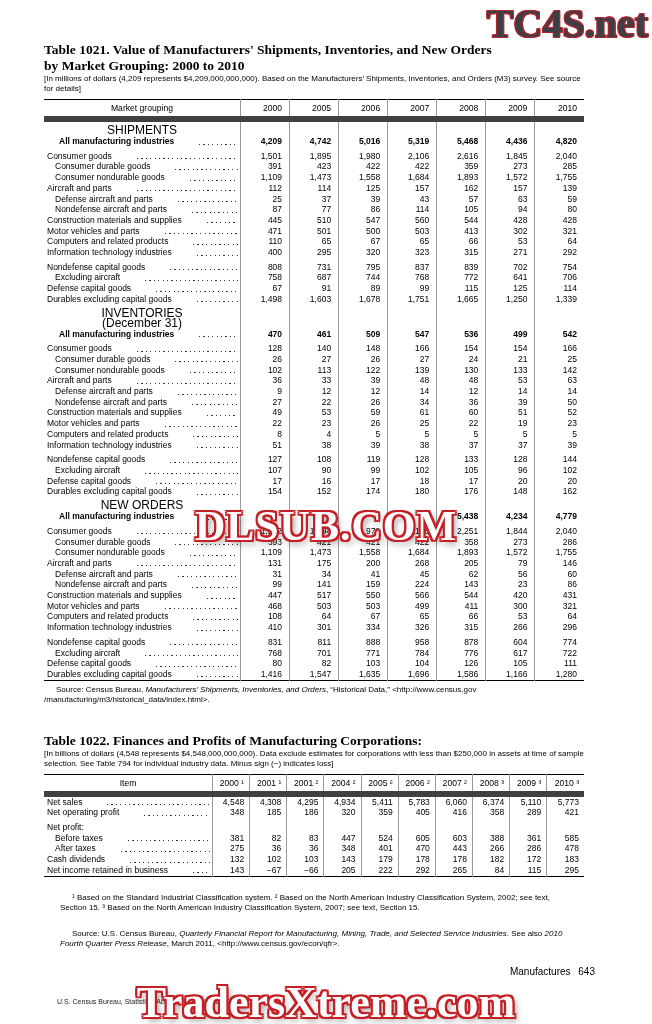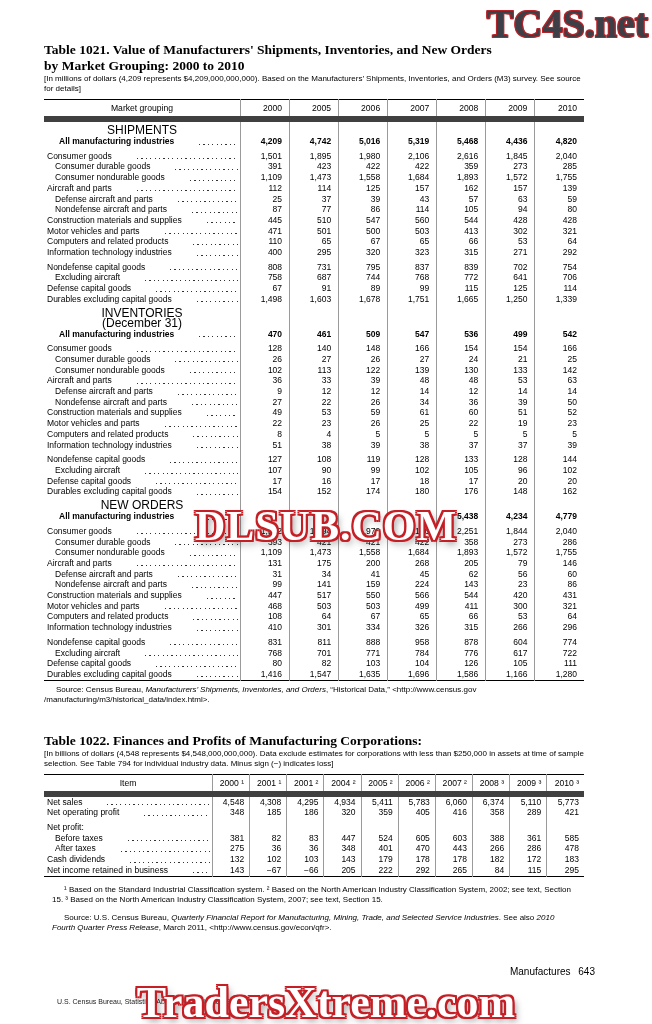--- a/index.html
+++ b/index.html
@@ -34,21 +34,21 @@
   tr.ind .lblwrap{padding-left:11px;}
   tr.total td{font-weight:bold;}
   tr.total .lblwrap{padding-left:15px;}
   tr.gap td{padding-top:4px;}
   tr.section td{padding-top:3px;padding-bottom:1px;}
   .sec{text-align:center;font-size:12px;line-height:10px;}
 
   .src{font-size:8px;line-height:10px;margin-top:4px;text-indent:12px;}
   .src em,.fnotes em{font-style:italic;}
   .fnotes{font-size:8px;line-height:10px;margin-top:3px;}
-  .fnotes p{margin:8px;text-indent:12px;}
+  .fnotes p{margin:16px;text-indent:12px;}
 
   .pageno{position:absolute;right:57px;top:966px;font-size:10px;word-spacing:5px;}
   .footer{position:absolute;left:57px;top:998px;font-size:7px;color:#222;}
 
   .wm{position:absolute;font-family:"Liberation Serif",serif;font-weight:700;z-index:10;
       white-space:nowrap;pointer-events:none;}
   .wm-top{top:0px;right:4px;font-size:40px;color:#3e3e46;
       text-shadow:-1px -1px 0 #b5242a,1px -1px 0 #b5242a,-1px 1px 0 #b5242a,1px 1px 0 #b5242a,
                   -1px 0 0 #b5242a,1px 0 0 #b5242a,0 -1px 0 #b5242a,0 1px 0 #b5242a;}
   .wm-outline{color:#fff;

